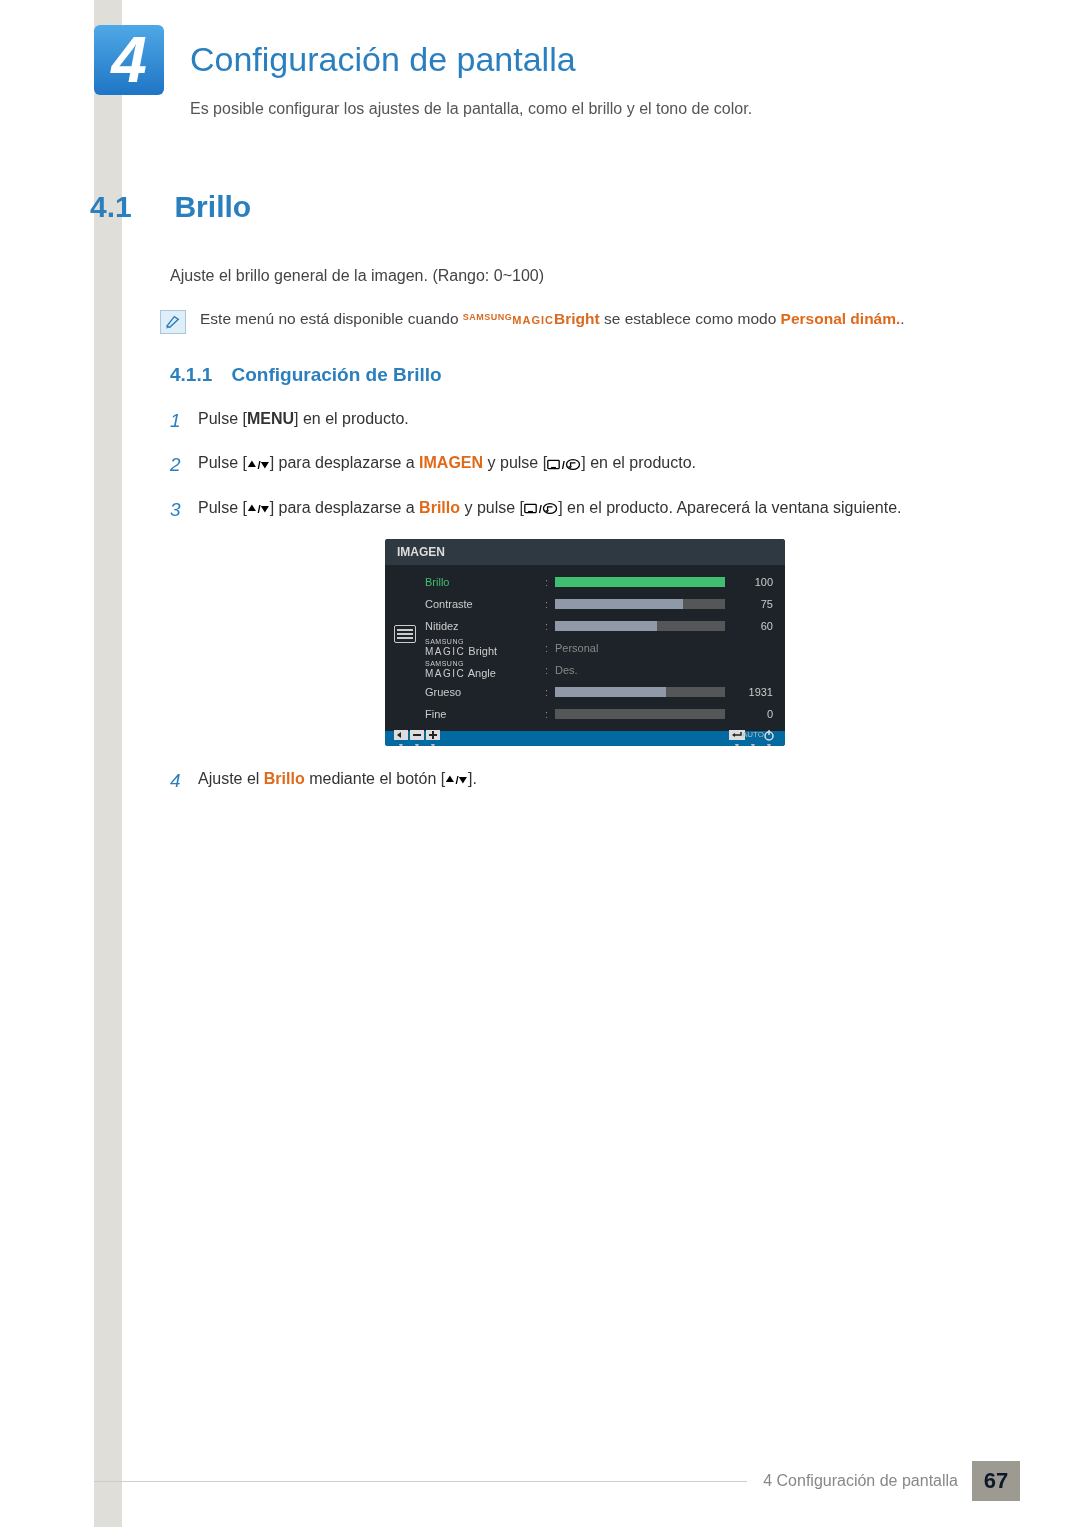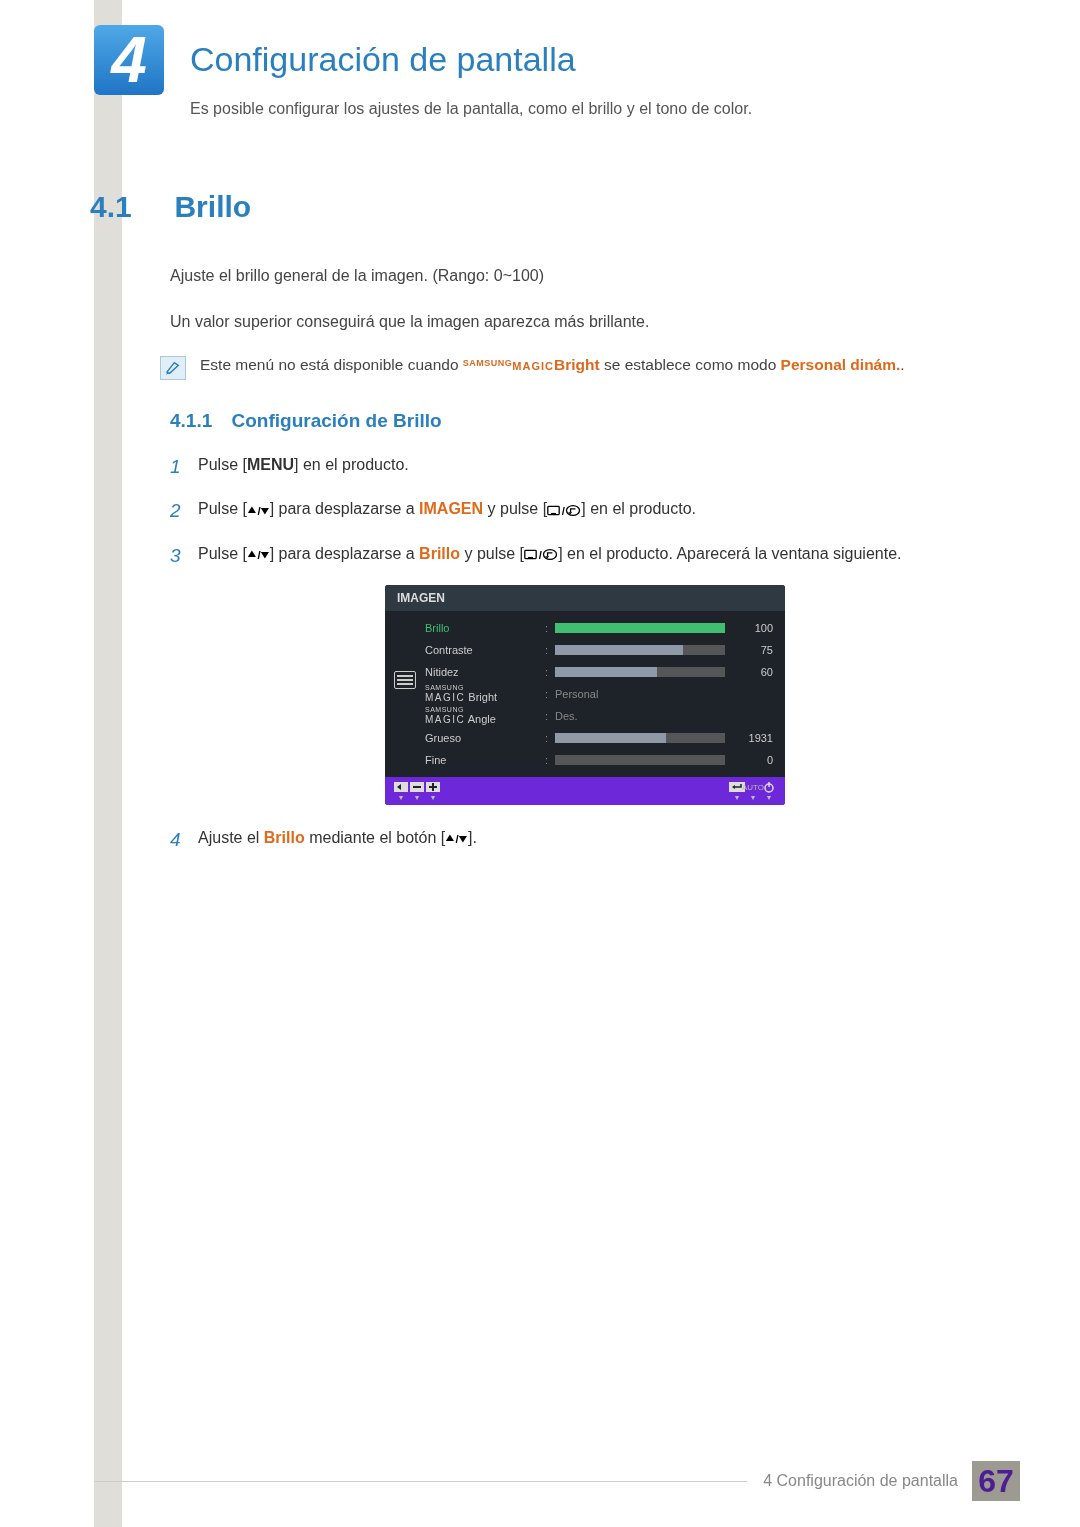--- a/index.html
+++ b/index.html
@@ -139,42 +139,42 @@
   .osd-row .bar {
     flex:1; height:10px; background:#555658; position:relative; margin-right:8px;
   }
   .osd-row .bar .fill { position:absolute; left:0; top:0; bottom:0; background:#8f99a8; }
   .osd-row.sel .bar .fill { background:#3fbf6f; }
   .osd-row .val { width:40px; text-align:right; color:#ccc; }
   .osd-row .txt { color:#888; }
   .magic-sup { font-size:7px; letter-spacing:0.5px; display:block; line-height:0.8; }
   .magic { font-size:10px; letter-spacing:1.5px; }
   .osd-foot {
-    background:#6d28d9; height:28px;
+    background:#0369a1; height:15px;
     display:flex; align-items:center; justify-content:flex-end;
     padding:0 8px;
   }
   .osd-foot .fcell { display:flex; flex-direction:column; align-items:center; gap:1px;}
   .osd-foot .ficon { width:16px; height:12px; display:flex; align-items:center; justify-content:center;}
   .osd-foot .farr { font-size:7px; color:#bbb; }
   .osd-foot svg { display:block; }
   .autolbl { color:#bbb; font-size:8px; }
 
   
   .footer {
     position:absolute; bottom:26px; left:0; right:0;
     display:flex; justify-content:flex-end; align-items:center;
     padding-right:60px;
   }
   .footer-line {
     flex:1; height:1px; background:#ccc; margin-left:94px; margin-right:16px;
   }
   .footer-text { color:#888; font-size:16px; margin-right:14px; }
   .footer-page {
-    background:#9c9a91; color:#4c1d95; font-size:32px; font-weight:bold;
+    background:#9c9a91; color:#0f172a; font-size:22px; font-weight:bold;
     width:48px; height:40px; display:flex; align-items:center; justify-content:center;
   }
 </style>
 </head>
 <body>
 
 <div class="stripe"></div>
 
 <div class="header">
   <div class="chapter-badge">
@@ -185,21 +185,20 @@
 </div>
 
 <div class="sec">
   <div>
     <span class="sec-num">4.1</span>
     <span class="sec-title">Brillo</span>
   </div>
 
   <div class="body">
     <p>Ajuste el brillo general de la imagen. (Rango: 0~100)</p>
-    <p>Un valor superior conseguirá que la imagen aparezca más brillante.</p>
 
     <div class="note-row">
       <div class="note-icon">
         <svg viewBox="0 0 24 24">
             <path d="M3 18 L14 4 L20 8 L7 20 Z" fill="none" stroke="#2a7fbf" stroke-width="2"></path>
             <path d="M3 18 L2 22 L6 20 Z" fill="#2a7fbf"></path>
           </svg>
       </div>
       <div class="note-text">
         <span>Este menú no está disponible cuando </span><span class="tag1">SAMSUNG</span><span class="tag2">MAGIC</span><span class="bright">Bright</span><span> se establece como modo </span><span class="orange">Personal dinám.</span><span>.</span>

